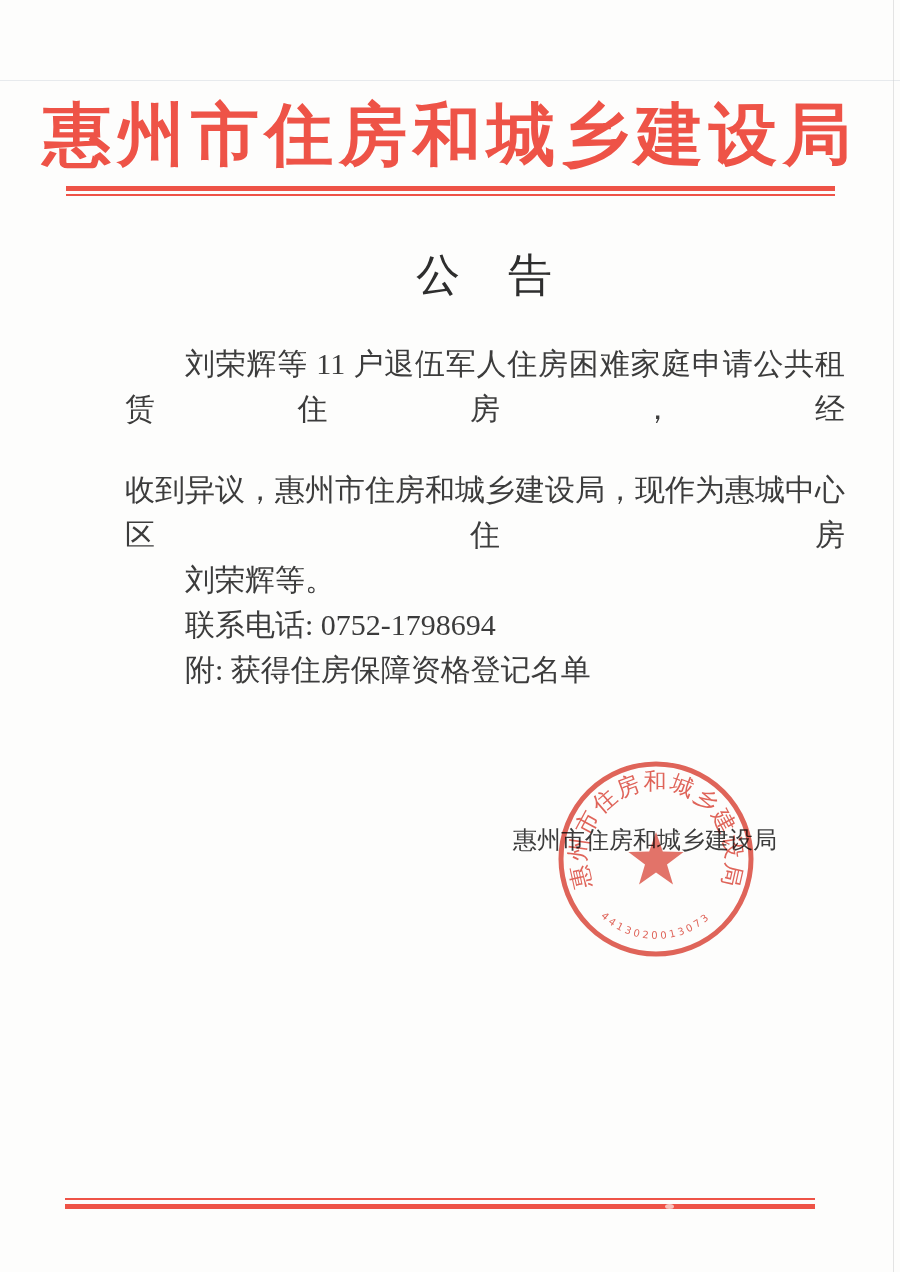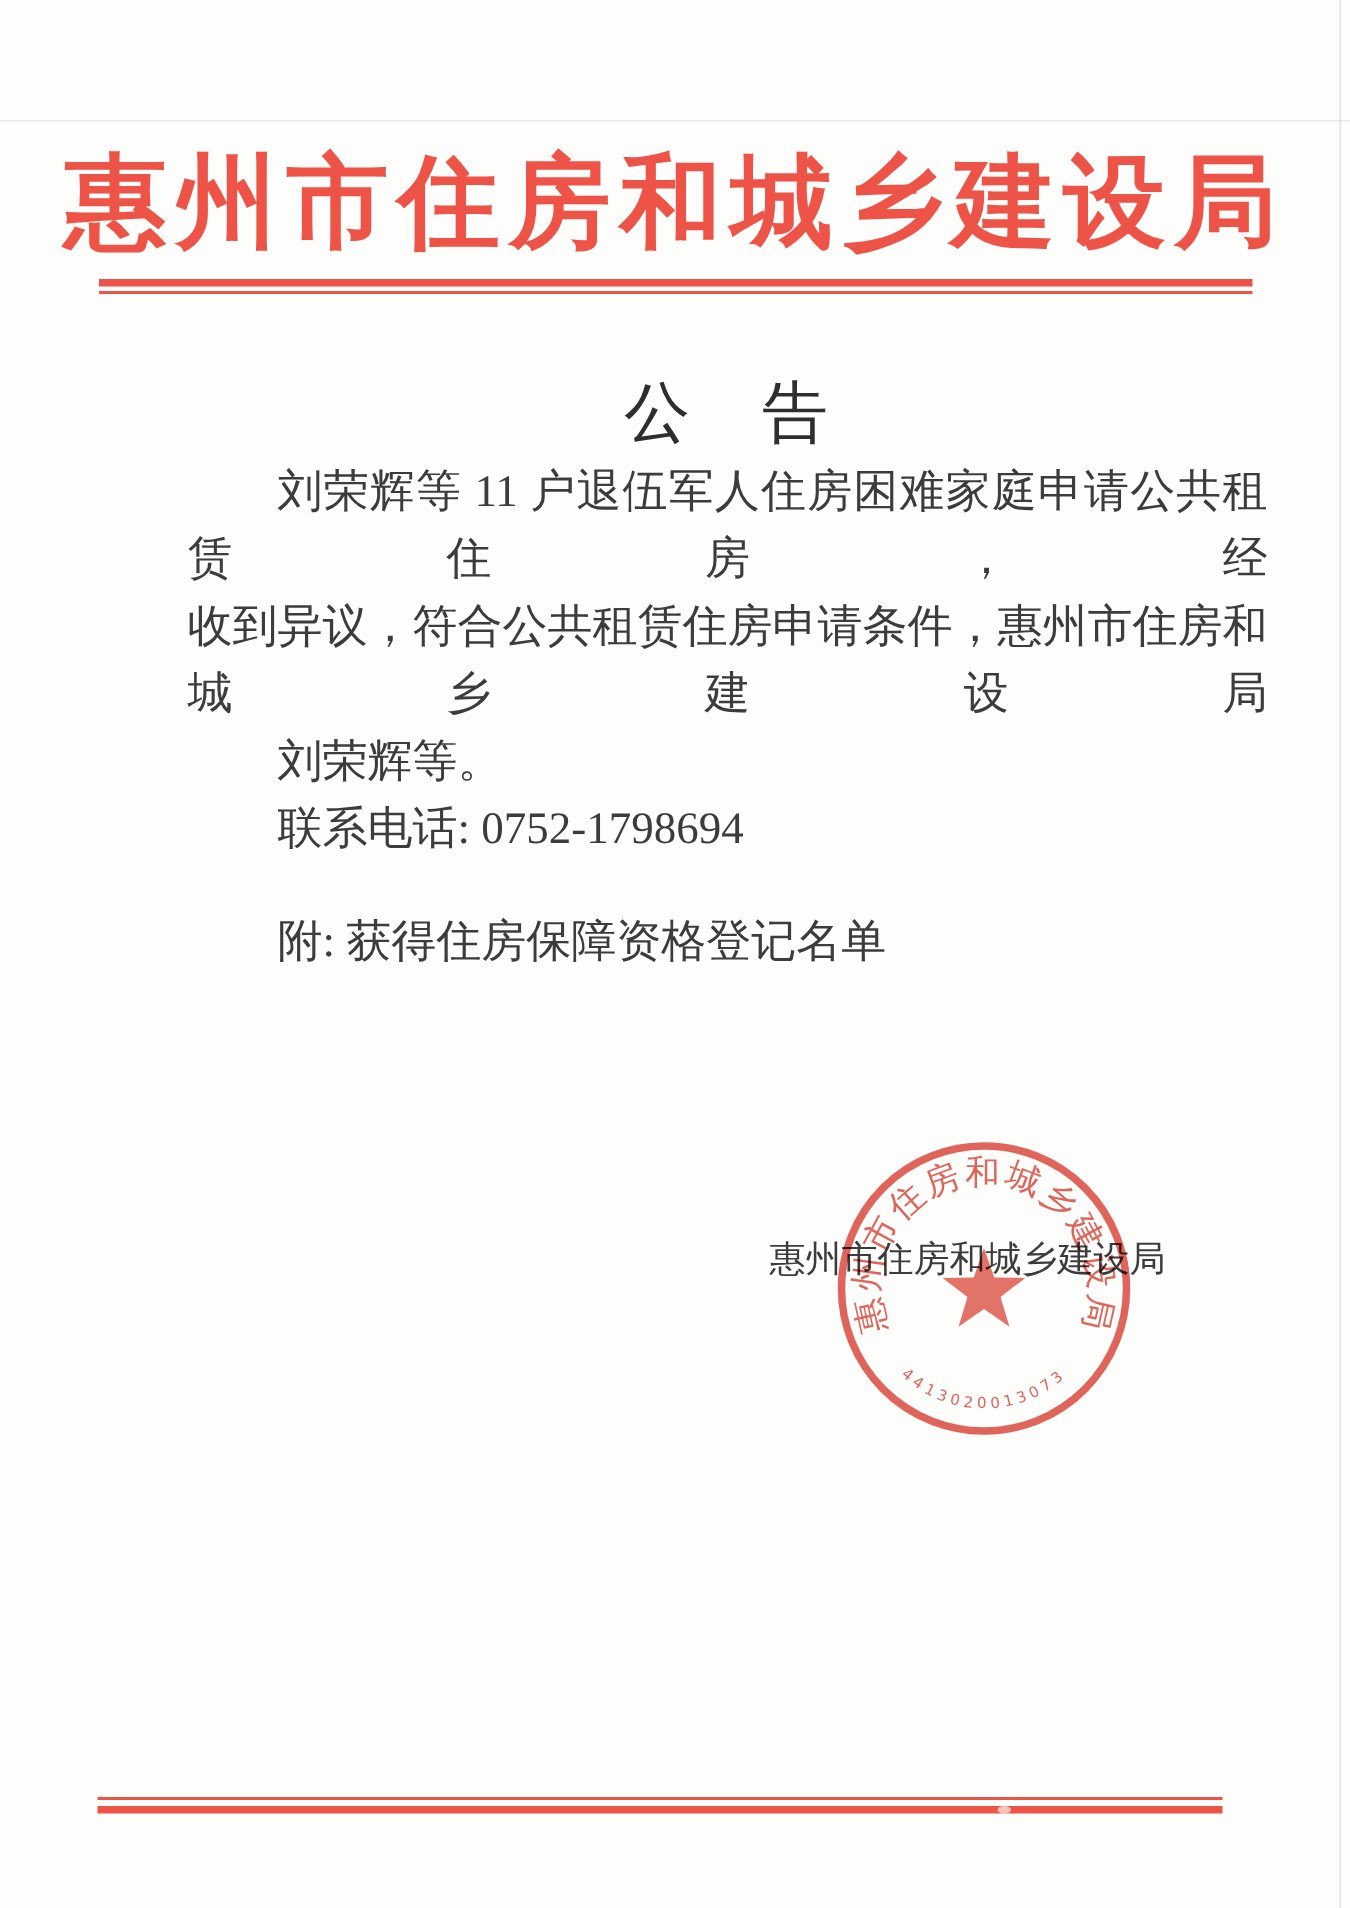--- a/index.html
+++ b/index.html
@@ -31,23 +31,23 @@
   
   .notice-title{
     position:absolute;left:125px;top:246px;width:720px;
     text-align:center;font-size:44px;color:#2e2e2e;
     letter-spacing:2px;
   }
   .body-block{
     position:absolute;left:125px;top:305px;width:720px;
     font-size:30px;color:#3c3c3c;line-height:45px;
   }
-  .jline{text-align:justify;text-align-last:justify;}
+  .jline{text-align:justify;text-align-last:justify;margin-top:36px;}
   .indent{text-indent:2em;}
-  .attachment{margin-top:30px;}
+  .attachment{}
 
   
   .signature{
     position:absolute;left:500px;top:818px;width:290px;
     text-align:center;color:#3c3c3c;
     font-size:24px;line-height:44px;
     white-space:nowrap;
   }
 
   
@@ -74,21 +74,21 @@
 
   <div class="rule">
     <div class="thick"></div>
     <div class="thin"></div>
   </div>
 
   <div class="notice-title">公　告</div>
 
   <div class="body-block">
     <div class="jline indent">刘荣辉等 11 户退伍军人住房困难家庭申请公共租赁住房，经</div>
-    <div class="jline">收到异议，符合公共租赁住房申请条件，惠州市住房和城乡建设局</div>
+    <div class="jline">收到异议，惠州市住房和城乡建设局，现作为惠城中心区住房</div>
     <div class="indent">刘荣辉等。</div>
     <div class="indent">联系电话: 0752-1798694</div>
     <div class="indent attachment">附: 获得住房保障资格登记名单</div>
   </div>
 
   <div class="signature">
     <div>惠州市住房和城乡建设局</div>
   </div>
 
   <svg class="seal" viewBox="0 0 200 200" xmlns="http://www.w3.org/2000/svg">

